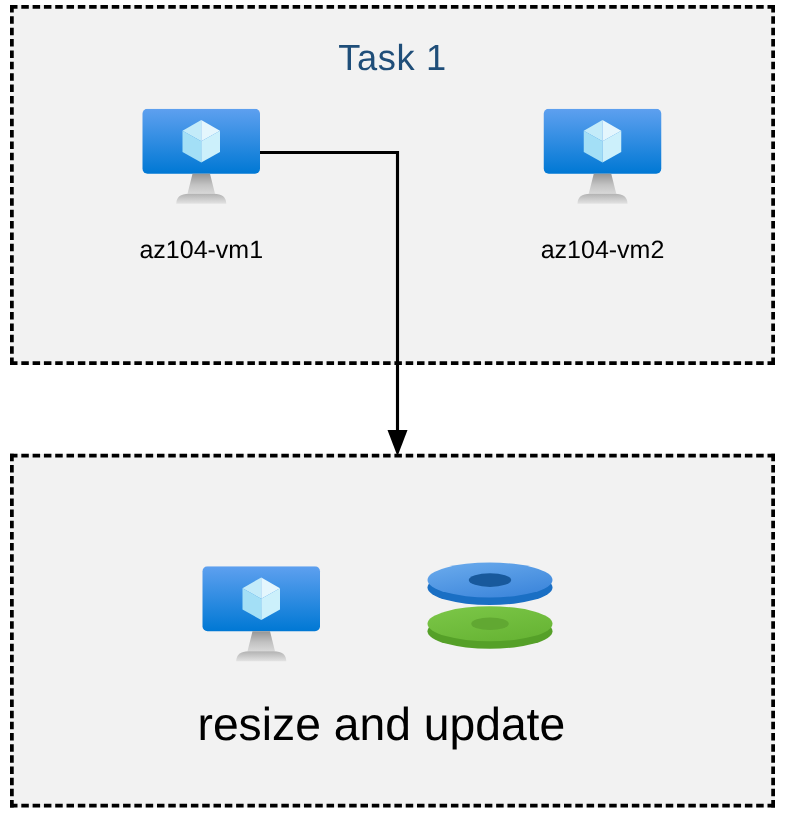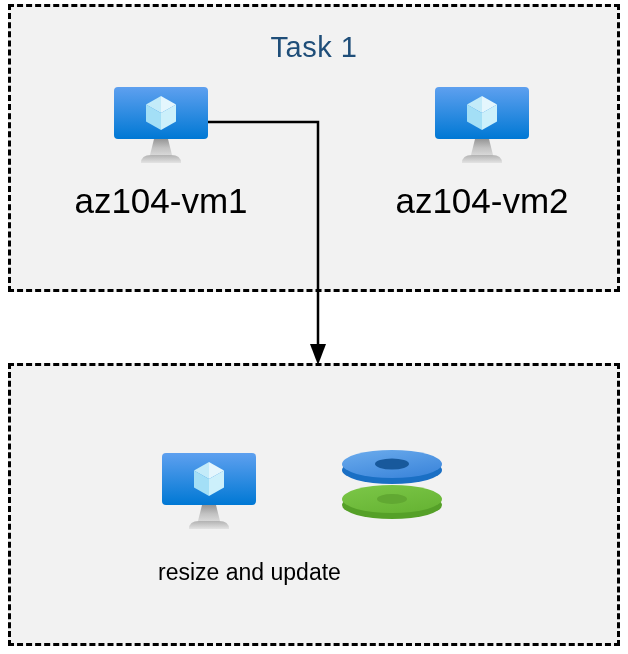--- a/index.html
+++ b/index.html
@@ -46,21 +46,21 @@
     display: block;
     width: 96px;
     height: 80px;
     margin: 0 auto;
   }
   .vm1-group { left: 52px;  top: 80px; }
   .vm2-group { left: 373px; top: 80px; }
 
   .vm-name, .vm-zone {
     color: #000000;
-    font-size: 35px;
+    font-size: 20px;
     line-height: 35px;
     white-space: nowrap;
   }
   .vm-labels { margin-top: 16px; }
 
   .connector-svg {
     position: absolute;
     left: 205px;
     top: 119px;
     width: 130px;
@@ -81,21 +81,21 @@
     left: 330px;
     top: 83px;
     width: 104px;
     height: 72px;
   }
   .t2-caption {
     position: absolute;
     left: 147px;
     top: 193px;
     color: #000000;
-    font-size: 23px;
+    font-size: 37px;
     white-space: nowrap;
   }
 
   .defs-holder { position: absolute; width: 0; height: 0; }
 </style>
 </head>
 <body>
 
 <svg class="defs-holder" aria-hidden="true">
   <defs>

